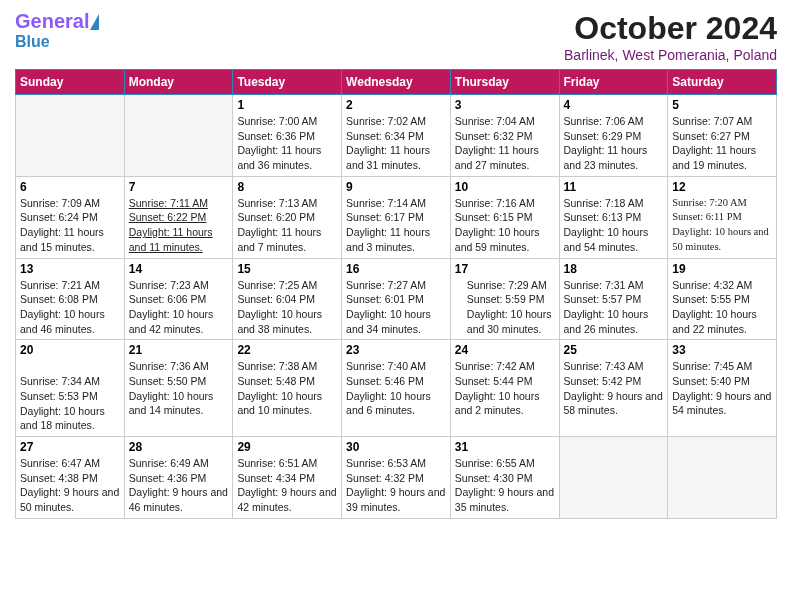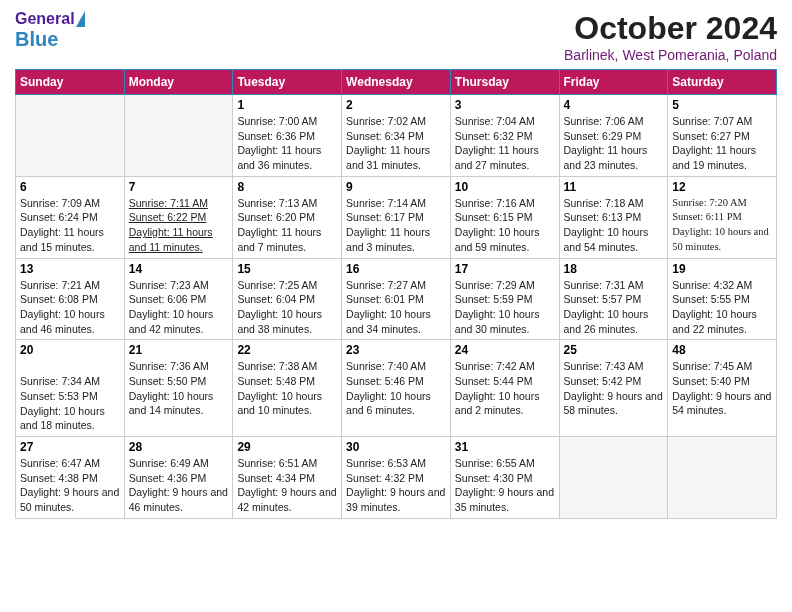--- a/index.html
+++ b/index.html
@@ -61,22 +61,22 @@
       color: #222;
       line-height: 1.4;
     }
     tr:nth-child(even) td:not(.empty) {
       background: #fff;
     }
     .logo-wrapper {
       display: flex;
       align-items: center;
     }
-    .logo-text-general { color: #4c1d95; font-size: 16px; font-weight: bold; }
-    .logo-text-blue { color: #2e86c1; font-size: 20px; font-weight: bold; }
+    .logo-text-general { color: #8b5cf6; font-size: 20px; font-weight: bold; }
+    .logo-text-blue { color: #2e86c1; font-size: 16px; font-weight: bold; }
     .logo-triangle {
       width: 0;
       height: 0;
       border-left: 9px solid transparent;
       border-right: 0px solid transparent;
       border-bottom: 16px solid #2e86c1;
       margin-left: 1px;
     }
   </style>
 </head>
@@ -211,21 +211,21 @@
 Daylight: 10 hours and 38 minutes.</div>
         </td>
         <td>
           <div class="day-num">16</div>
           <div class="day-info" style="white-space: pre-line;">Sunrise: 7:27 AM
 Sunset: 6:01 PM
 Daylight: 10 hours and 34 minutes.</div>
         </td>
         <td>
           <div class="day-num">17</div>
-          <div class="day-info" style="white-space: pre-line;">Sunrise: 7:29 AM
+          <div class="day-info" style="white-space: pre-line; margin-left: 12px;">Sunrise: 7:29 AM
 Sunset: 5:59 PM
 Daylight: 10 hours and 30 minutes.</div>
         </td>
         <td>
           <div class="day-num">18</div>
           <div class="day-info" style="white-space: pre-line;">Sunrise: 7:31 AM
 Sunset: 5:57 PM
 Daylight: 10 hours and 26 minutes.</div>
         </td>
         <td>
@@ -266,21 +266,21 @@
 Sunset: 5:44 PM
 Daylight: 10 hours and 2 minutes.</div>
         </td>
         <td>
           <div class="day-num">25</div>
           <div class="day-info" style="white-space: pre-line;">Sunrise: 7:43 AM
 Sunset: 5:42 PM
 Daylight: 9 hours and 58 minutes.</div>
         </td>
         <td>
-          <div class="day-num">48</div>
+          <div class="day-num">33</div>
           <div class="day-info" style="white-space: pre-line;">Sunrise: 7:45 AM
 Sunset: 5:40 PM
 Daylight: 9 hours and 54 minutes.</div>
         </td>
       </tr>
       <tr>
         <td>
           <div class="day-num">27</div>
           <div class="day-info" style="white-space: pre-line;">Sunrise: 6:47 AM
 Sunset: 4:38 PM

